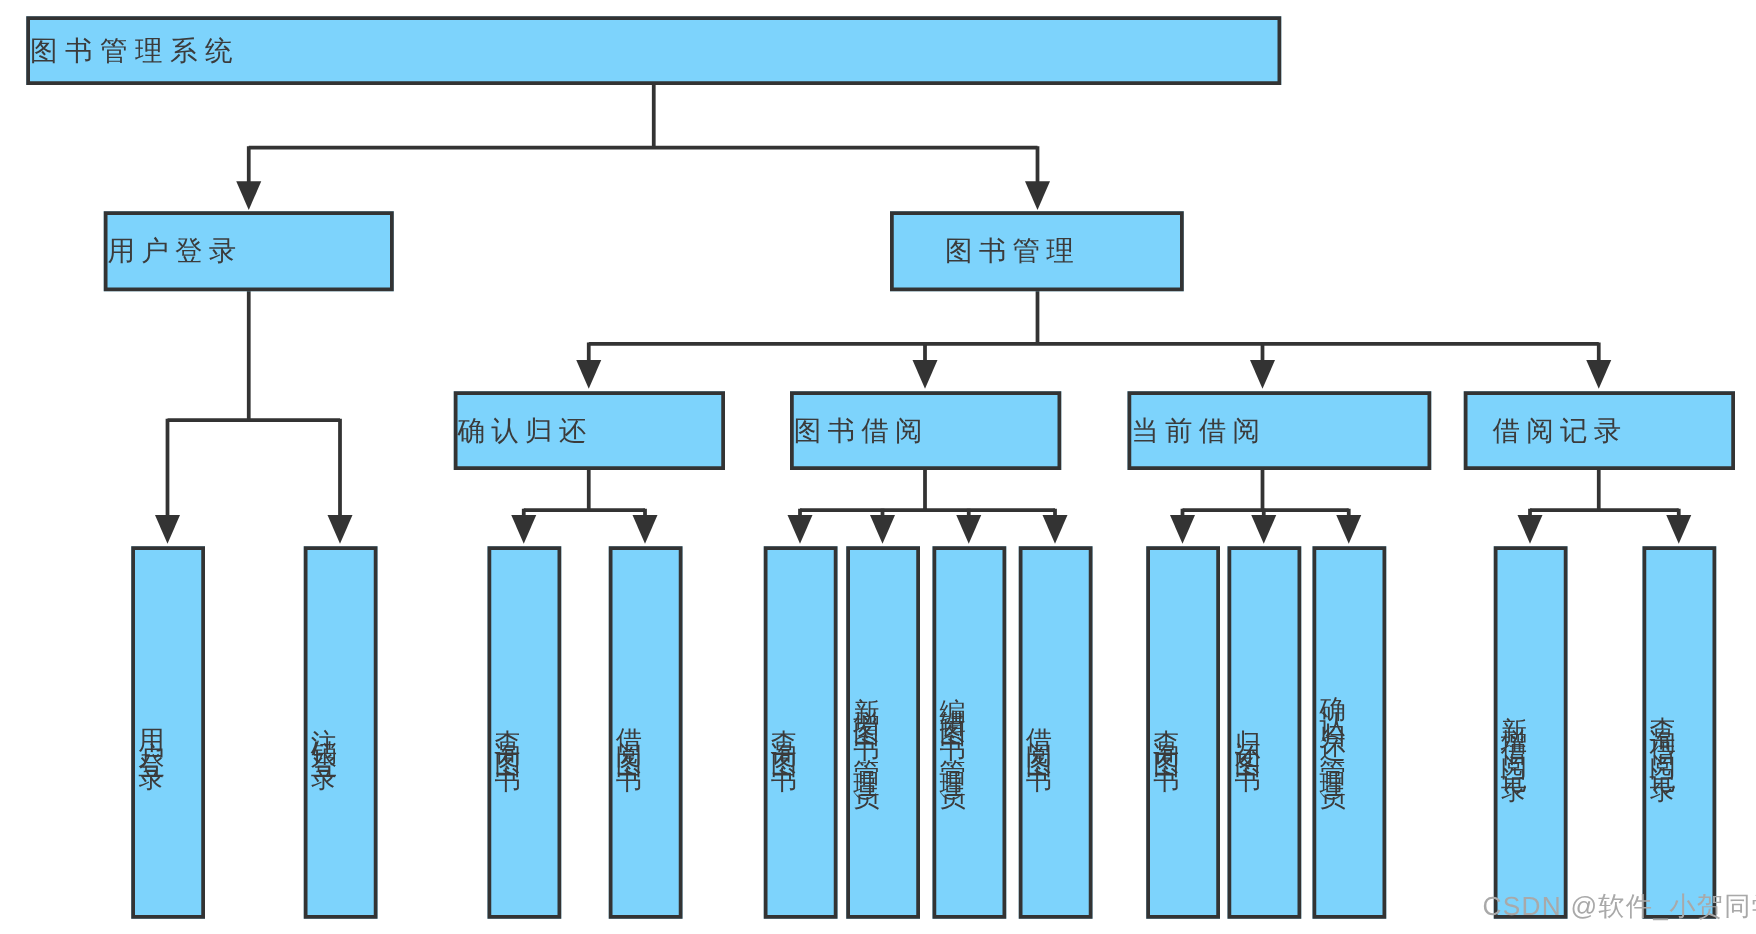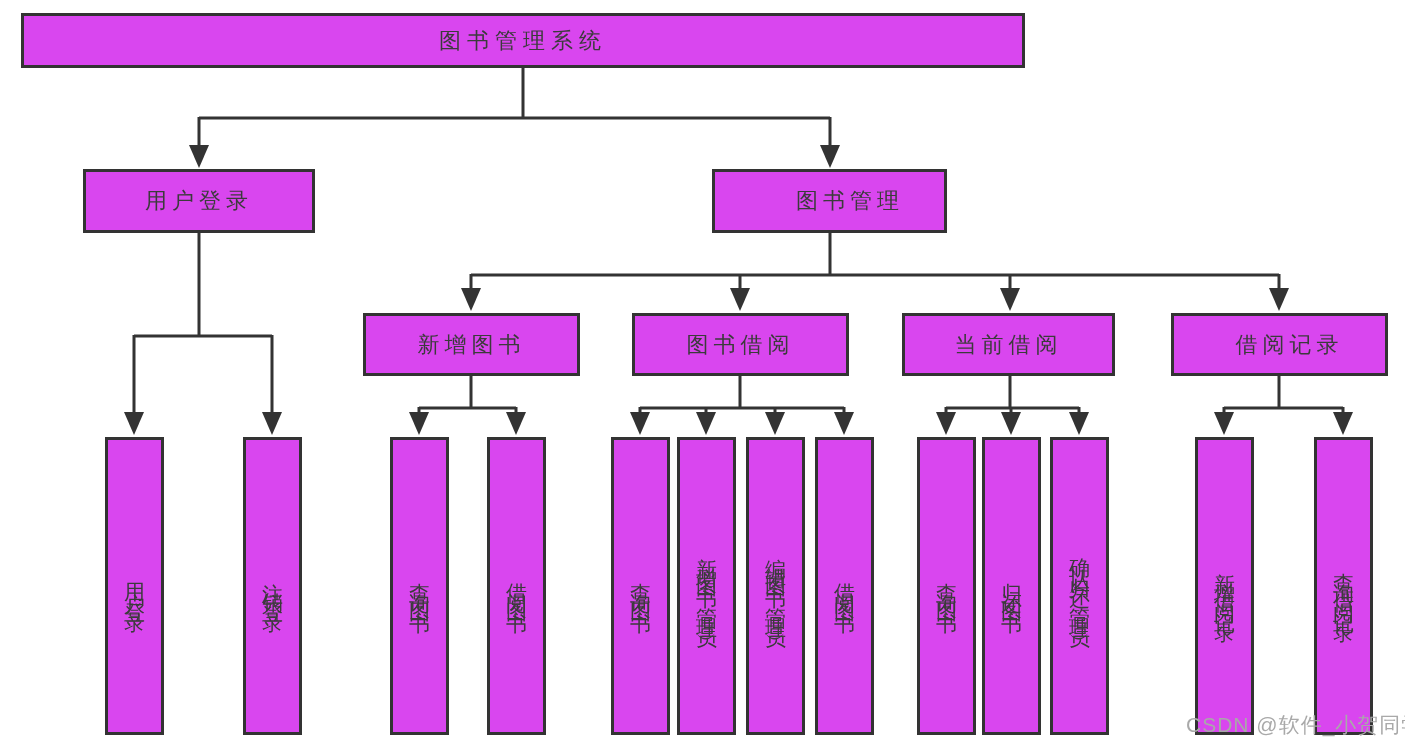--- a/index.html
+++ b/index.html
@@ -3,22 +3,22 @@
 <meta charset="utf-8">
 <title>图书管理系统</title>
 <style>
   html,body{margin:0;padding:0;background:#fff;}
   .canvas{
     position:relative;width:1405px;height:747px;background:#fff;overflow:hidden;
     font-family:"Liberation Sans","DejaVu Sans",sans-serif;
   }
   .wires{position:absolute;left:0;top:0;z-index:1;}
   .box{
-    position:absolute;box-sizing:border-box;border:3px solid #333;background:#d946ef;
-    display:flex;align-items:center;justify-content:center;z-index:2;color:#3b3b3b;
+    position:absolute;box-sizing:border-box;border:3px solid #333;background:#7dd3fc;
+    display:flex;align-items:center;z-index:2;color:#3b3b3b;
   }
   .hlabel{font-size:22px;letter-spacing:5px;white-space:nowrap;}
   .root .hlabel{letter-spacing:6px;}
   .leaf{top:437px;width:59px;height:298px;}
   .vtext{
     writing-mode:vertical-rl;text-orientation:mixed;
     font-size:21px;letter-spacing:10px;line-height:1.15;white-space:nowrap;
   }
   .watermark{
     position:absolute;left:1186px;top:711px;z-index:3;
@@ -74,26 +74,26 @@
   </div>
 
   <div class="box" style="left:83px;top:169px;width:232px;height:64px;">
     <span class="hlabel">用户登录</span>
   </div>
   <div class="box" style="left:712px;top:169px;width:235px;height:64px;padding-left:41px;">
     <span class="hlabel">图书管理</span>
   </div>
 
   <div class="box" style="left:363px;top:313px;width:217px;height:63px;">
-    <span class="hlabel">新增图书</span>
+    <span class="hlabel">确认归还</span>
   </div>
   <div class="box" style="left:632px;top:313px;width:217px;height:63px;font-family:Liberation Mono, monospace;">
     <span class="hlabel">图书借阅</span>
   </div>
-  <div class="box" style="left:902px;top:313px;width:213px;height:63px;">
+  <div class="box" style="left:902px;top:313px;width:243px;height:63px;">
     <span class="hlabel">当前借阅</span>
   </div>
   <div class="box" style="left:1171px;top:313px;width:217px;height:63px;padding-left:20px;">
     <span class="hlabel">借阅记录</span>
   </div>
 
   <div class="box leaf" style="left:105px;">
     <span class="vtext">用户登录</span>
   </div>
   <div class="box leaf" style="left:243px;">

